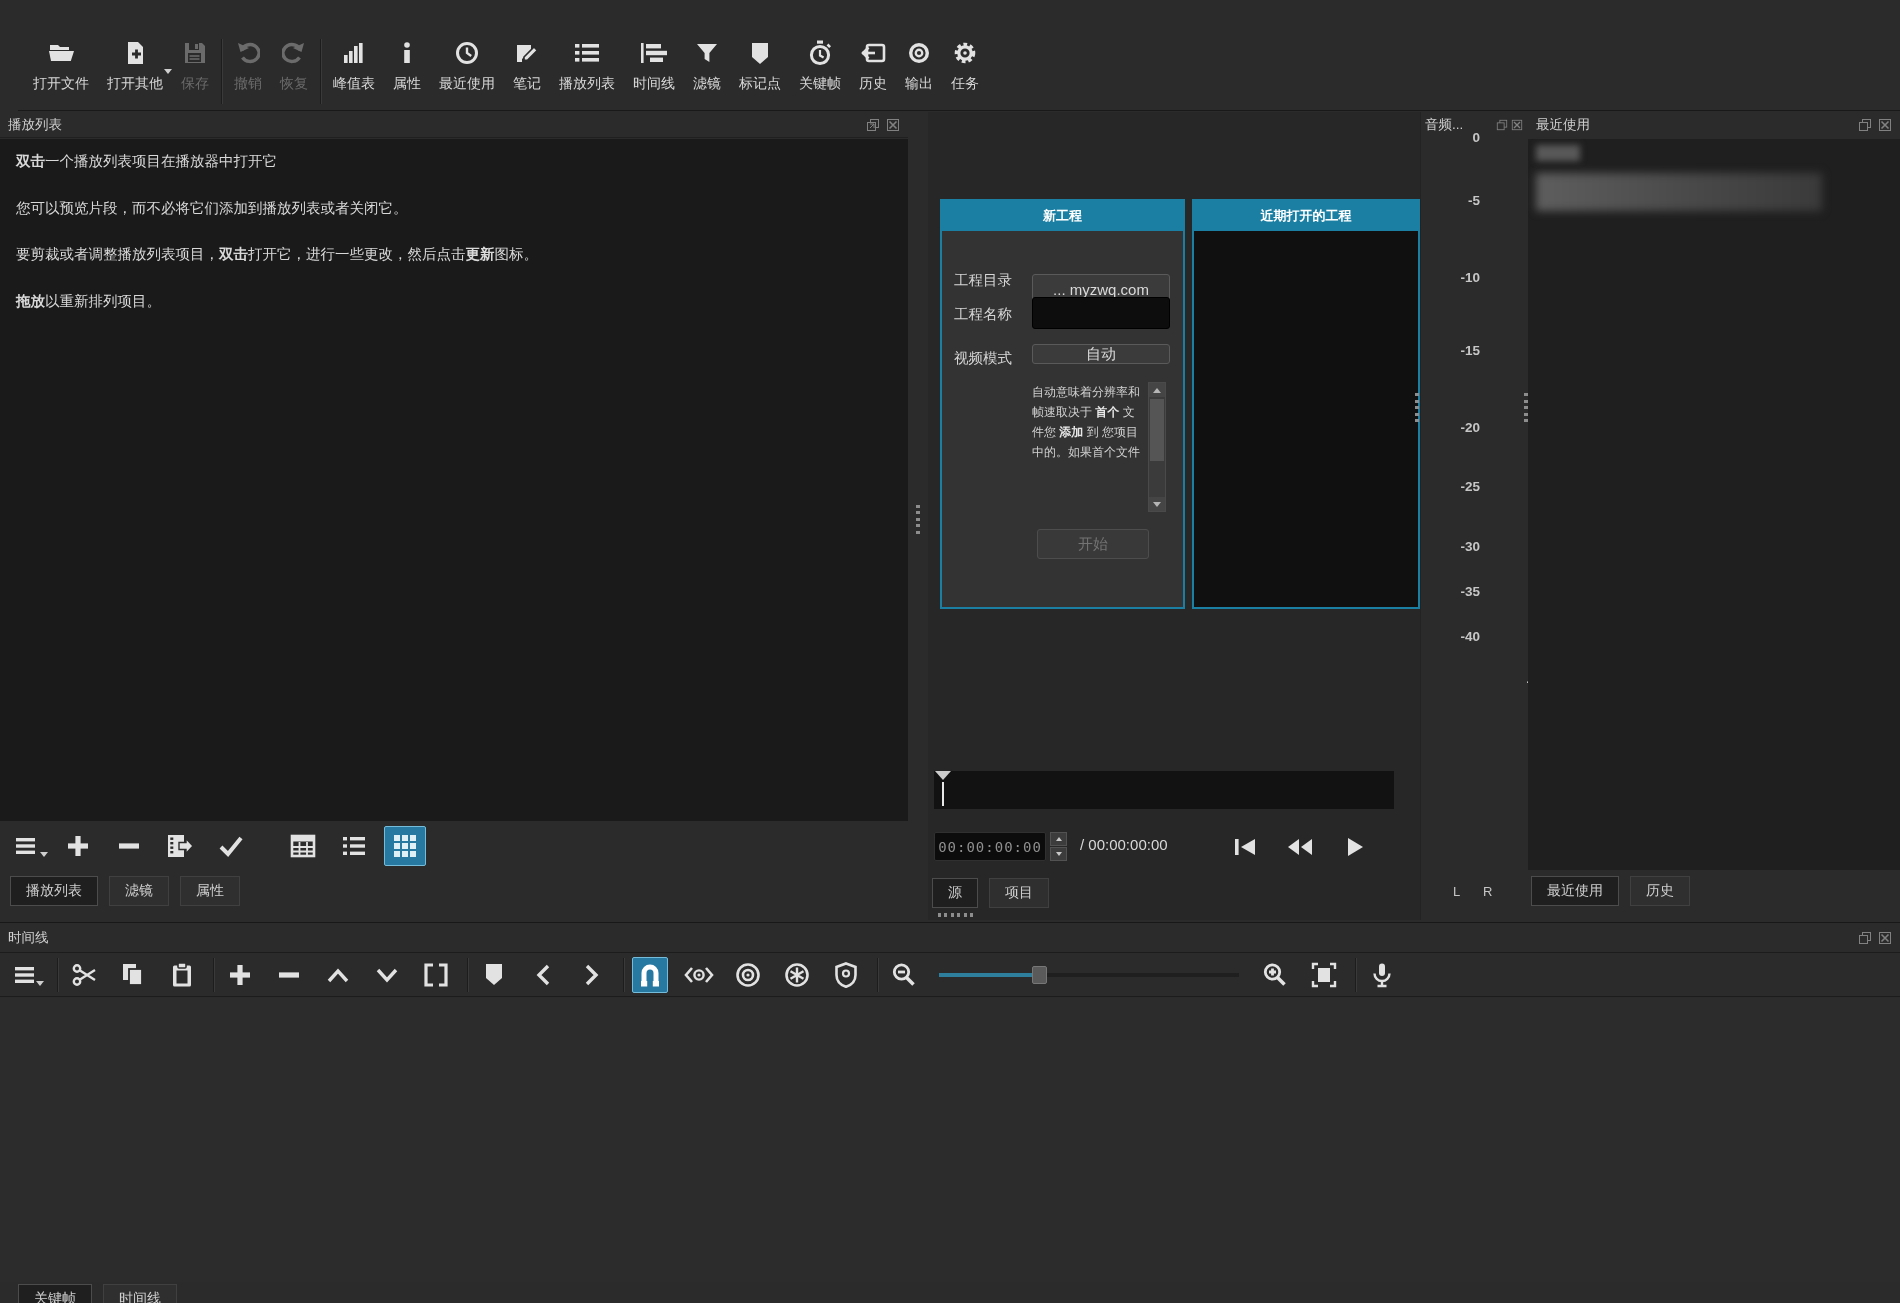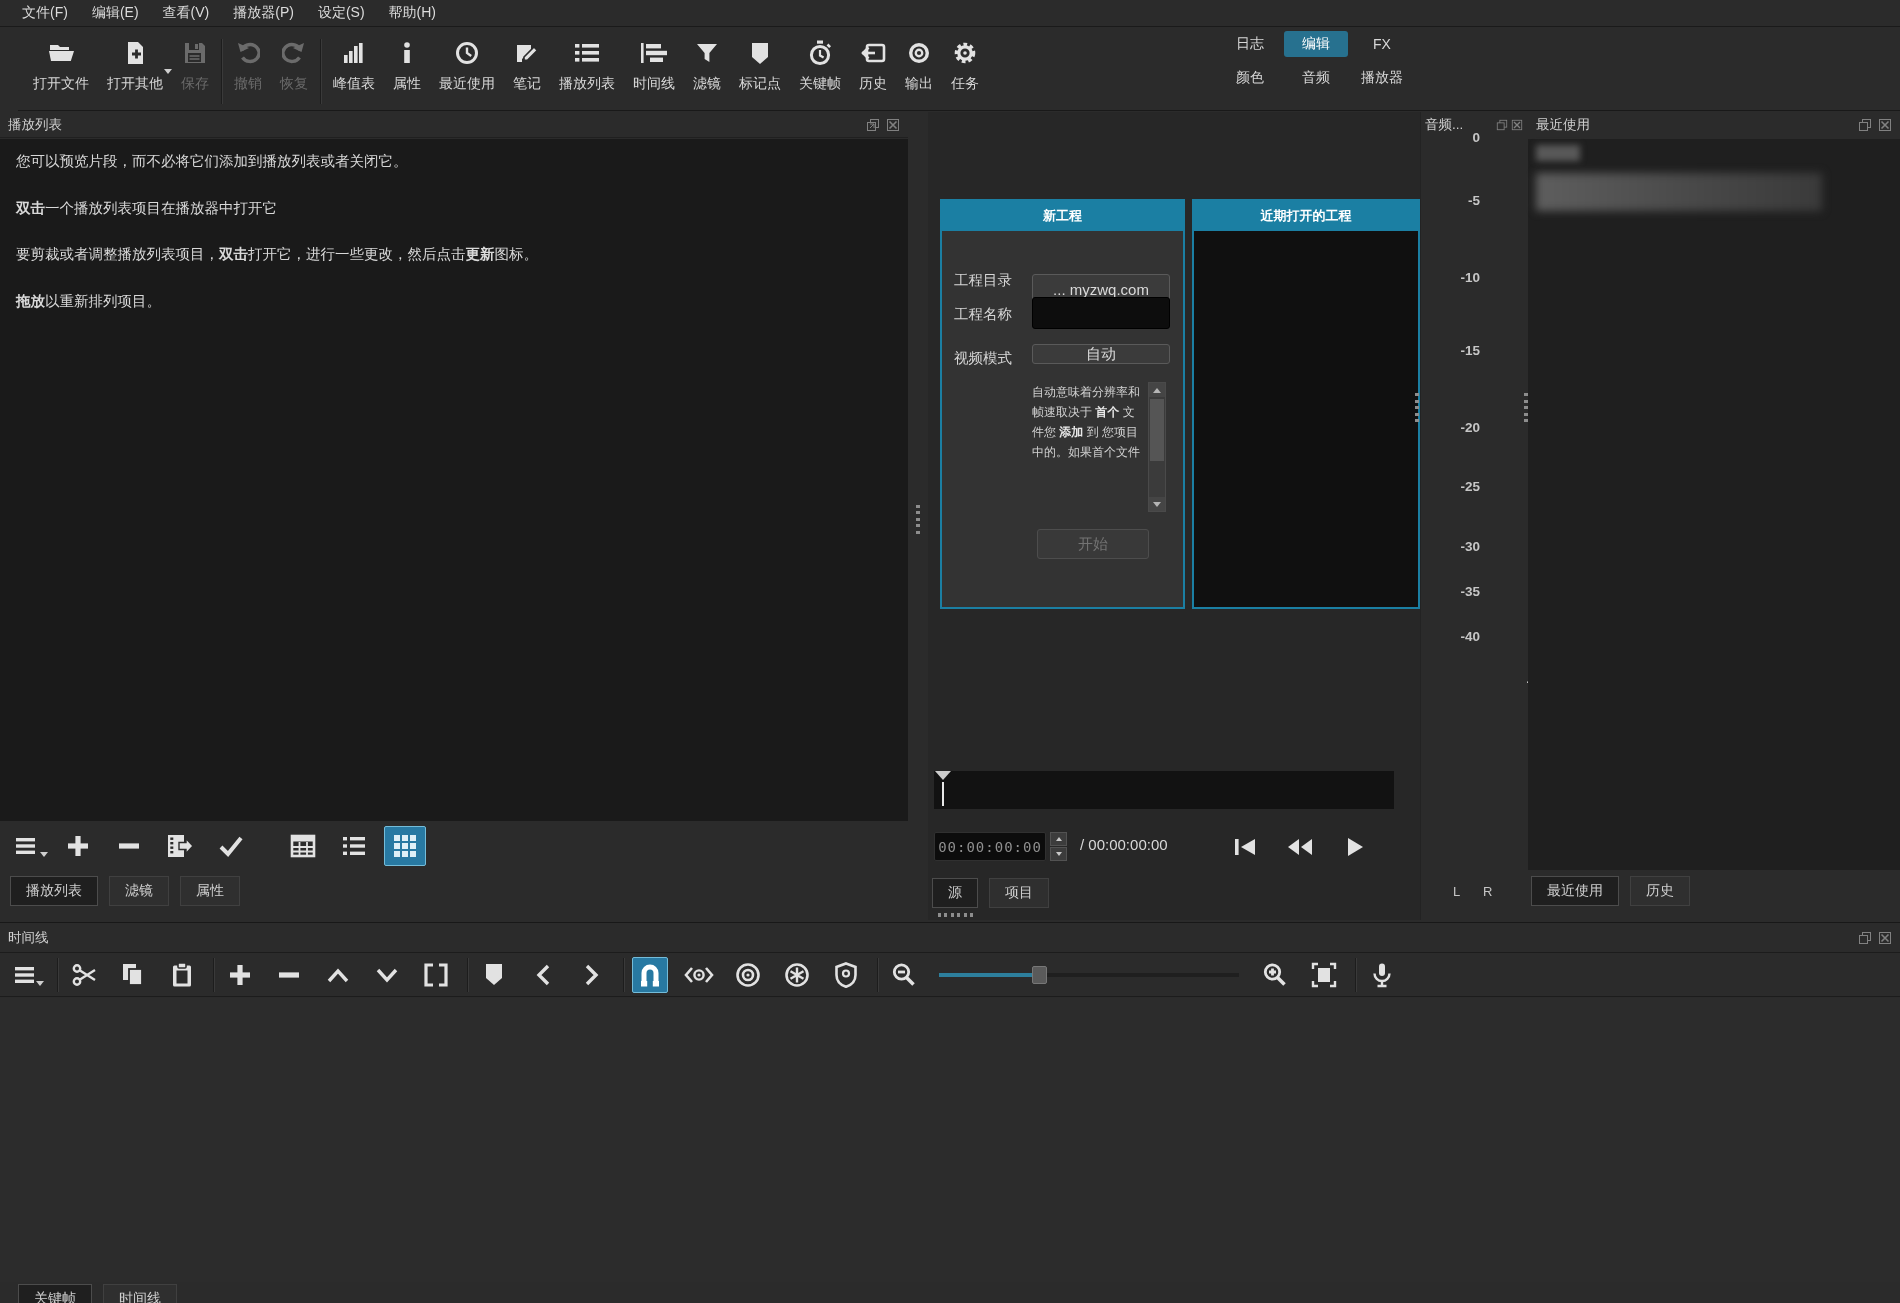--- a/index.html
+++ b/index.html
@@ -110,28 +110,20 @@
   .zs-handle{position:absolute;left:93px;top:1px;width:15px;height:18px;background:#5a5a5a;border:1px solid #777;box-sizing:border-box;border-radius:2px;}
   .tracks{position:absolute;left:0;top:75px;width:100%;height:284px;background:#2c2c2c;}
   .tl-tabs{left:18px;top:361px;}
   .tl-tabs .tab{height:30px;}
 </style>
 </head>
 <body>
 
 <div class="w">
 
-  <div class="menubar">
-    <span class="menu-item">文件(F)</span>
-    <span class="menu-item">编辑(E)</span>
-    <span class="menu-item">查看(V)</span>
-    <span class="menu-item">播放器(P)</span>
-    <span class="menu-item">设定(S)</span>
-    <span class="menu-item">帮助(H)</span>
-  </div>
 
   <div class="toolbar">
     <div class="tbtn">
       <span class="ticon">
         <svg width="27" height="24" viewBox="0 0 27 24">
             <path class="ic" d="M2 4h8l2 2h9v3H2z"></path>
             <path class="ic" d="M1 10h25l-3.2 10H3z"></path>
           </svg>
       </span>
         <span>打开文件</span>
@@ -300,46 +292,38 @@
         <svg width="24" height="24" viewBox="0 0 24 24">
             <circle cx="12" cy="12" r="8" fill="none" stroke="#e2e2e2" stroke-width="4.6" stroke-dasharray="3.4 2.6"></circle>
             <circle cx="12" cy="12" r="6.2" fill="none" stroke="#e2e2e2" stroke-width="3.2"></circle>
             <circle cx="12" cy="12" r="1.8" class="ic"></circle>
           </svg>
       </span>
         <span>任务</span>
     </div>
   </div>
 
-  <div class="dock-toggles">
-    <span class="toggle">日志</span>
-    <span class="toggle active">编辑</span>
-    <span class="toggle">FX</span>
-    <span class="toggle">颜色</span>
-    <span class="toggle">音频</span>
-    <span class="toggle">播放器</span>
-  </div>
 
   <div class="panel-header playlist-header">
     <span>播放列表</span>
     <span class="ph-icons">
       <svg class="winic" viewBox="0 0 14 14">
           <rect x="4.5" y="1.5" width="8" height="8" fill="none" stroke="#9e9e9e"></rect>
           <rect x="1.5" y="4.5" width="8" height="8" fill="#2b2b2b" stroke="#9e9e9e"></rect>
           <path d="M4 10l4-4M8 10V6H4" stroke="#9e9e9e" fill="none"></path>
         </svg>
       <svg class="winic" viewBox="0 0 14 14">
           <rect x="1.5" y="1.5" width="11" height="11" fill="none" stroke="#9e9e9e"></rect>
           <path d="M3.5 3.5l7 7M10.5 3.5l-7 7" stroke="#9e9e9e" stroke-width="1.6"></path>
         </svg>
     </span>
   </div>
   <div class="playlist-content">
+    <p><b>双击</b><span>一个播放列表项目在播放器中打开它</span></p>
     <p><span>您可以预览片段，而不必将它们添加到播放列表或者关闭它。</span></p>
-    <p><b>双击</b><span>一个播放列表项目在播放器中打开它</span></p>
     <p><span>要剪裁或者调整播放列表项目，</span><b>双击</b><span>打开它，进行一些更改，然后点击</span><b>更新</b><span>图标。</span></p>
     <p><b>拖放</b><span>以重新排列项目。</span></p>
   </div>
 
   <div class="pl-toolbar">
     <div class="pl-btn">
       <svg width="26" height="24" viewBox="0 0 26 24">
           <g class="ic">
             <rect x="2" y="4" width="19" height="3.4"></rect>
             <rect x="2" y="10.3" width="19" height="3.4"></rect>

